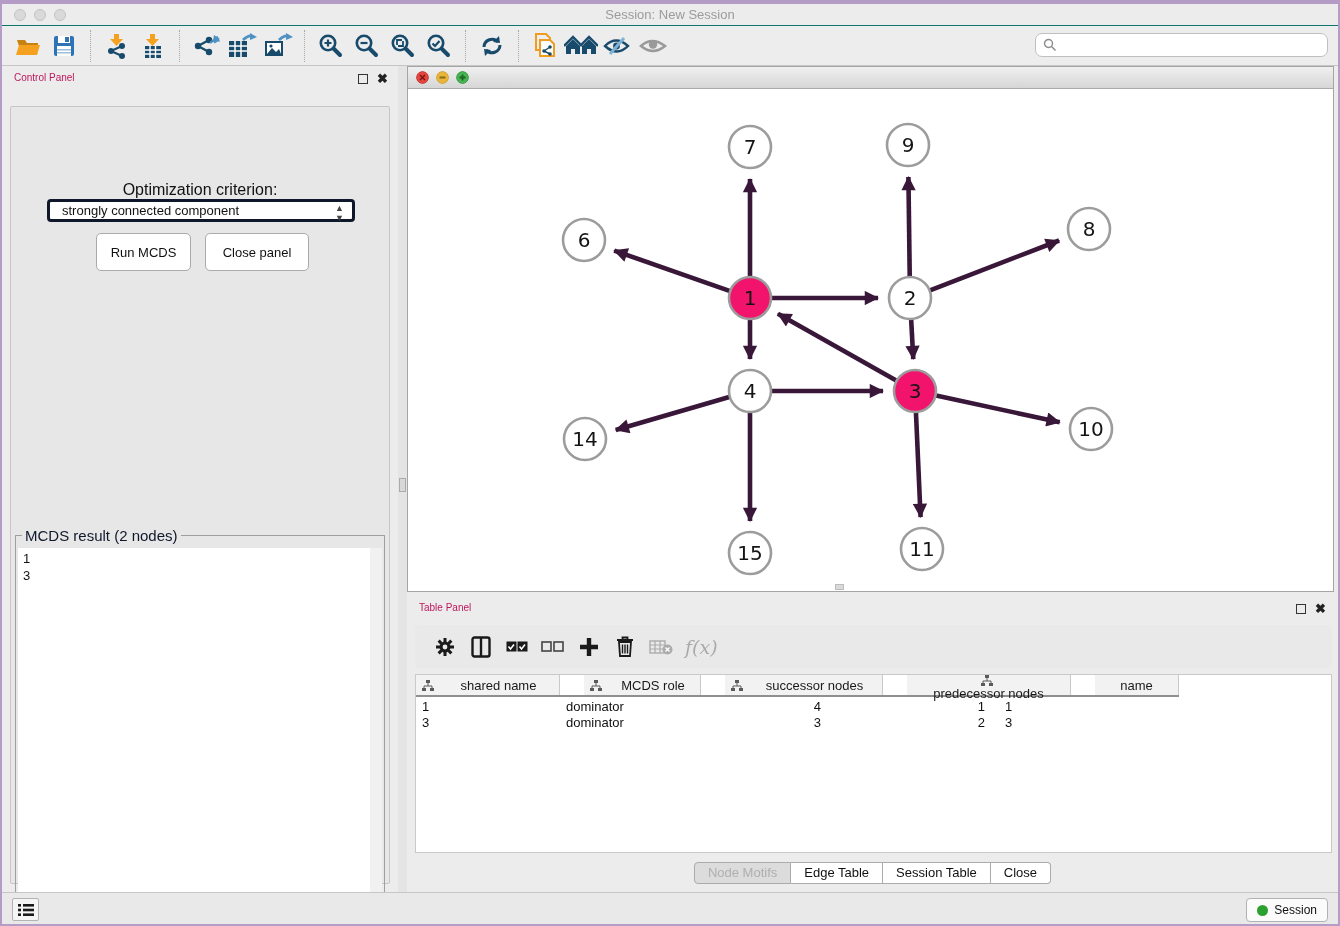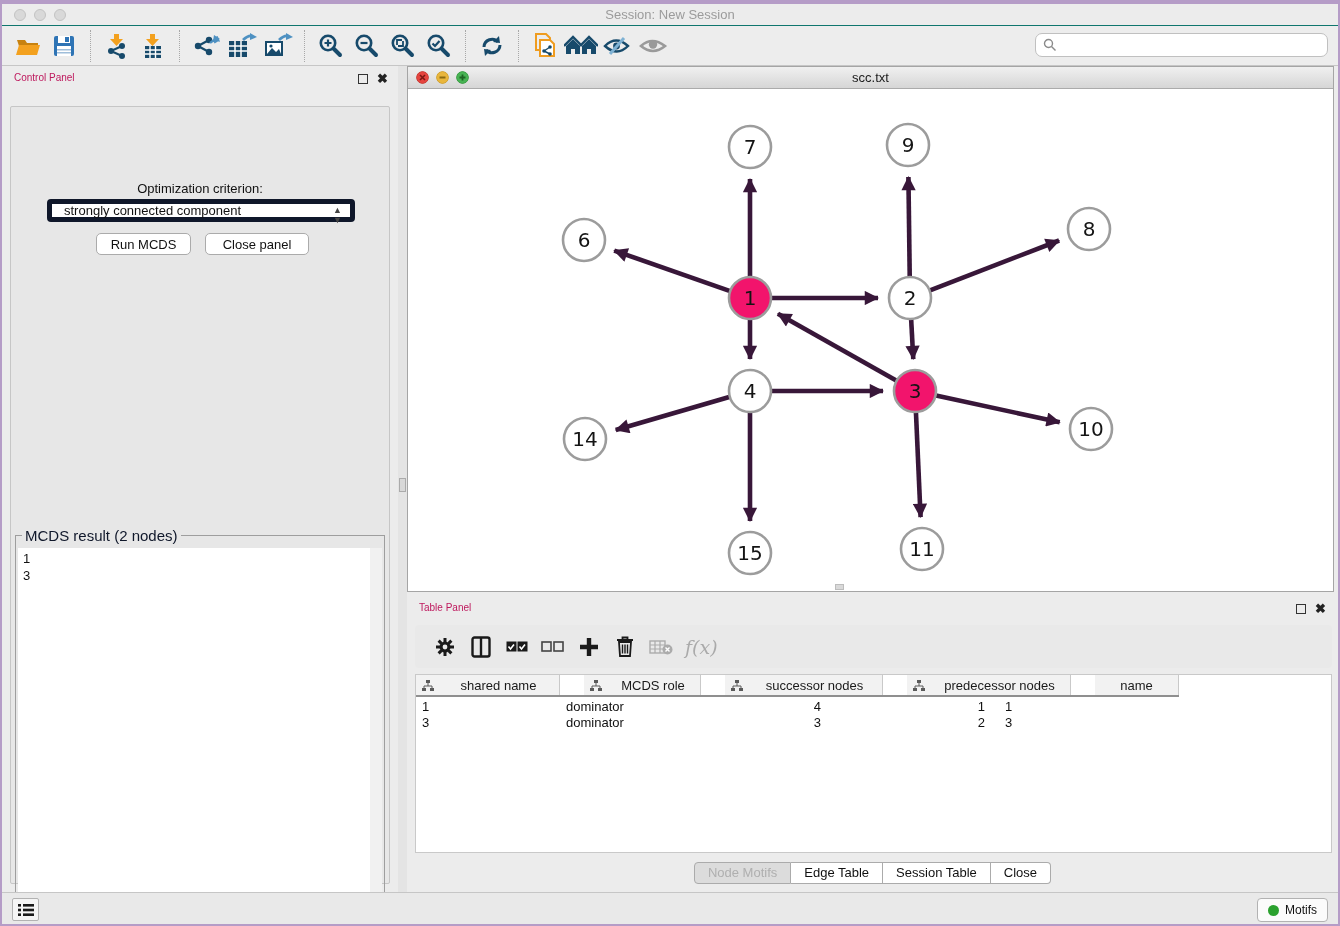--- a/index.html
+++ b/index.html
@@ -27,24 +27,24 @@
   .float-icon { position:absolute; width:10px; height:10px; border:1.5px solid #333; top:8px; }
   .close-icon { position:absolute; top:5px; font-size:13px; font-weight:bold; color:#222; }
   #cp-float { right:30px; } #cp-close { right:10px; }
   #cp-body { position:absolute; left:8px; top:40px; width:380px; height:778px; background:#E7E7E7; border:1px solid #C6C6C6; border-radius:2px; }
   .seg-tabs { position:absolute; display:flex; z-index:5; }
   #cp-tabs { left:78px; top:28px; }
   .seg-tab { border:1px solid #ABABAB; border-left:none; background:#FFFFFF; color:#111; padding:2px 13px 3px; font-size:13px; white-space:nowrap; }
   .seg-tab:first-child { border-left:1px solid #ABABAB; border-radius:4px 0 0 4px; }
   .seg-tab:last-child { border-radius:0 4px 4px 0; }
   .seg-tab.active { background:#DCDCDC; color:#AFAFAF; }
-  #opt-label { position:absolute; left:0; width:100%; top:74px; text-align:center; font-size:13px; color:#111; }
-  #criterion-select { position:absolute; left:36px; top:92px; width:308px; height:23px; background:#fff; border:5px solid #0f172a; border-radius:4px; font-size:13px; display:flex; align-items:center; padding-left:12px; color:#111; }
+  #opt-label { position:absolute; left:0; width:100%; top:74px; text-align:center; font-size:16px; color:#111; }
+  #criterion-select { position:absolute; left:36px; top:92px; width:308px; height:23px; background:#fff; border:3px solid #0f172a; border-radius:4px; font-size:13px; display:flex; align-items:center; padding-left:12px; color:#111; }
   #criterion-stepper { position:absolute; right:8px; top:1px; font-size:9px; line-height:10px; color:#444; text-align:center; }
-  .cp-btn { position:absolute; top:126px; height:22px; background:#fff; border:1px solid #ABABAB; border-radius:5px; font-size:13px; color:#111; display:flex; align-items:center; justify-content:center; font-family:"Liberation Sans",sans-serif; }
+  .cp-btn { position:absolute; top:126px; height:38px; background:#fff; border:1px solid #ABABAB; border-radius:5px; font-size:13px; color:#111; display:flex; align-items:center; justify-content:center; font-family:"Liberation Sans",sans-serif; }
   #run-btn { left:85px; width:95px; }
   #close-panel-btn { left:194px; width:104px; }
   #mcds-fieldset { position:absolute; left:4px; top:428px; width:370px; height:384px; border:1px solid #9E9E9E; }
   #mcds-legend { position:absolute; left:6px; top:-9px; background:#E7E7E7; padding:0 3px; font-size:15px; color:#0f172a; }
   #mcds-result-box { position:absolute; left:2px; top:12px; right:2px; bottom:2px; background:#fff; font-size:13px; color:#111; padding:2px 5px; white-space:pre; line-height:17px; overflow:hidden; }
   #mcds-scroll-track { position:absolute; right:2px; top:12px; width:12px; bottom:2px; background:#F1F1F1; }
 
   
   #v-divider { position:absolute; left:396px; top:62px; width:9px; height:826px; background:#E4E4E4; }
   #v-grip { position:absolute; left:1px; top:412px; width:7px; height:14px; background:#D8D8D8; border:1px solid #ABABAB; }
@@ -266,21 +266,20 @@
         <path d="M4 4 l5 5 M9 4 l-5 5" stroke="#7C1712" stroke-width="1.6"></path>
       </svg>
       <svg class="net-dot" style="left:28px" width="13" height="13">
         <circle cx="6.5" cy="6.5" r="6" fill="#E9B63C" stroke="#CE9F2F"></circle>
         <path d="M3.5 6.5 h6" stroke="#8A6A12" stroke-width="1.8"></path>
       </svg>
       <svg class="net-dot" style="left:48px" width="13" height="13">
         <circle cx="6.5" cy="6.5" r="6" fill="#47B353" stroke="#3A9A42"></circle>
         <path d="M6.5 3.5 v6 M3.5 6.5 h6" stroke="#1D6423" stroke-width="1.8"></path>
       </svg>
-      <div id="net-title">scc.txt</div>
     </div>
     <div id="net-canvas">
       <svg id="graph-svg" width="925" height="502">
         <defs>
           <marker id="arrow" viewBox="0 0 10 10" refX="9.3" refY="5" markerWidth="4" markerHeight="3.1" orient="auto" markerUnits="strokeWidth">
             <path id="arrow-path" d="M0,0 L10,5 L0,10 z" fill="#381739"></path>
           </marker>
         </defs>
         <g id="edge-layer">
             <line x1="342" y1="191" x2="342" y2="90" stroke="#381739" stroke-width="4.6" marker-end="url(#arrow)"></line>
@@ -434,21 +433,21 @@
           </div>
           <div class="th-cell" style="width: 158px;">
             <svg width="12" height="11" class="tree-ico">
               <rect x="4" y="0" width="4" height="3" fill="#5A5A5A"></rect>
               <path d="M6 3 v3 M2 6 h8 M2 6 v2 M10 6 v2" stroke="#5A5A5A" fill="none"></path>
               <rect x="0" y="8" width="4" height="3" fill="#5A5A5A"></rect>
               <rect x="8" y="8" width="4" height="3" fill="#5A5A5A"></rect>
             </svg>
             <span>successor nodes</span>
           </div>
-          <div class="th-cell" style="width: 164px;">
+          <div class="th-cell" style="width: 164px; flex-direction: column;">
             <svg width="12" height="11" class="tree-ico">
               <rect x="4" y="0" width="4" height="3" fill="#5A5A5A"></rect>
               <path d="M6 3 v3 M2 6 h8 M2 6 v2 M10 6 v2" stroke="#5A5A5A" fill="none"></path>
               <rect x="0" y="8" width="4" height="3" fill="#5A5A5A"></rect>
               <rect x="8" y="8" width="4" height="3" fill="#5A5A5A"></rect>
             </svg>
             <span>predecessor nodes</span>
           </div>
           <div class="th-cell" style="width: 84px;">
             <span>name</span>
@@ -489,17 +488,17 @@
             <rect x="5" y="1" width="11" height="2.6"></rect>
           <rect x="0" y="5.7" width="3" height="2.6"></rect>
             <rect x="5" y="5.7" width="11" height="2.6"></rect>
           <rect x="0" y="10.4" width="3" height="2.6"></rect>
             <rect x="5" y="10.4" width="11" height="2.6"></rect>
         </g>
       </svg>
     </div>
     <div id="memory-btn">
       <span id="memory-dot"></span>
-      <span>Motifs</span>
+      <span>Session</span>
     </div>
   </div>
 
 </div>
 
 </body></html>

